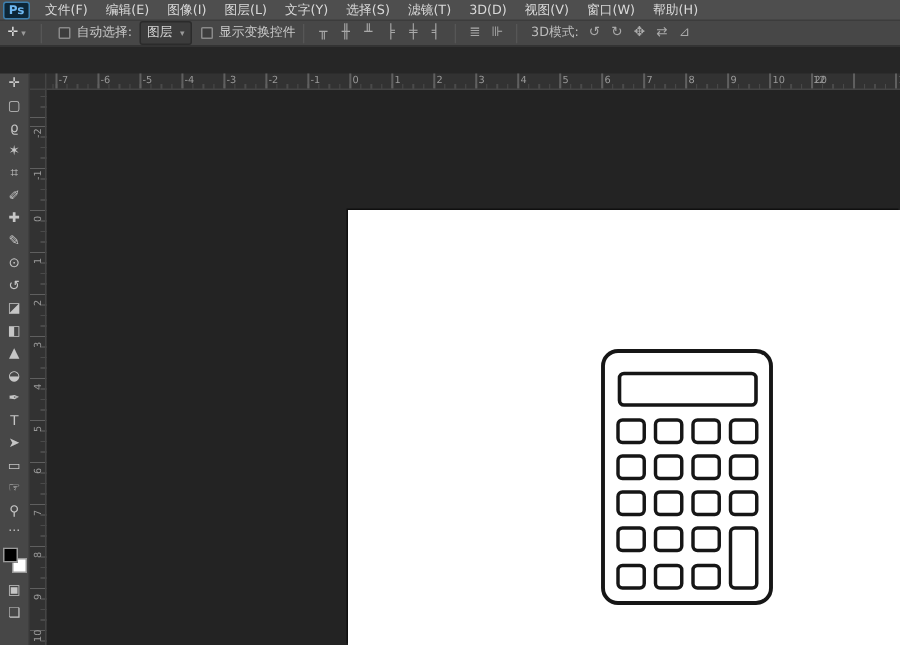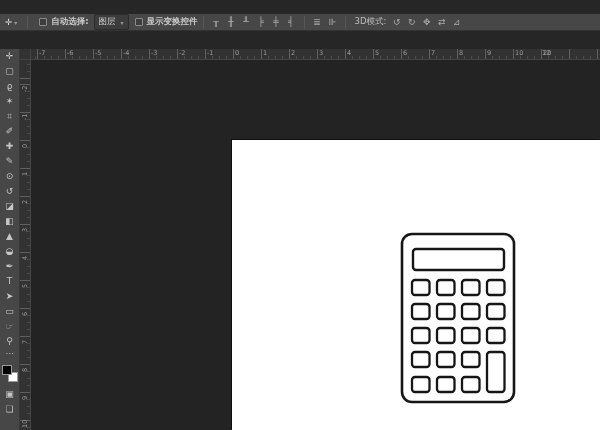--- a/index.html
+++ b/index.html
@@ -27,21 +27,21 @@
     background:#474747; border-bottom:1px solid #333;
     display:flex; align-items:center; font-size:8.5px; color:#c9c9c9;
   }
   .tool-preset { display:flex; align-items:center; gap:2px; padding:0 5px; color:#dcdcdc; }
   .tool-preset .caret { font-size:6px; color:#9a9a9a; }
   .vsep { width:1px; height:13px; background:#3a3a3a; border-right:1px solid #565656; margin:0 5px; }
   .checkbox {
     width:8px; height:8px; background:#3d3d3d; border:1px solid #8a8a8a;
     border-radius:1px; margin:0 4px 0 6px; flex:0 0 auto;
   }
-  .opt-label { white-space:nowrap;font-weight:bold; }
+  .opt-label { white-space:nowrap; }
   .dropdown {
     margin-left:5px; background:#3c3c3c; border:1px solid #2b2b2b;
     border-radius:2px; padding:1px 4px; display:flex; align-items:center; gap:5px;
     color:#d5d5d5;
     text-align:center;
   }
   .dropdown .caret { font-size:6px; color:#9a9a9a; }
   .iconbtn {
     width:13px; text-align:center; color:#a9a9a9; font-size:9px; line-height:15px;
     margin:0 1px; flex:0 0 auto;
@@ -111,20 +111,36 @@
     position:absolute; left:232px; top:140px; width:368px; height:290px;
     background:#ffffff; box-shadow:-1px -1px 0 rgba(0,0,0,.55); z-index:2;
   }
   .canvas svg { display:block; }
 </style>
 </head>
 <body>
 
 <div id="app">
 
+  <div class="menubar">
+    <div class="ps-logo">Ps</div>
+    <div id="menu-items" style="display:flex;">
+        <div class="menu-item">文件(F)</div>
+        <div class="menu-item">编辑(E)</div>
+        <div class="menu-item">图像(I)</div>
+        <div class="menu-item">图层(L)</div>
+        <div class="menu-item">文字(Y)</div>
+        <div class="menu-item">选择(S)</div>
+        <div class="menu-item">滤镜(T)</div>
+        <div class="menu-item">3D(D)</div>
+        <div class="menu-item">视图(V)</div>
+        <div class="menu-item">窗口(W)</div>
+        <div class="menu-item">帮助(H)</div>
+      </div>
+  </div>
 
   <div class="optionsbar">
     <div class="tool-preset">
       <span>✛</span>
       <span class="caret">▾</span>
     </div>
     <div class="vsep"></div>
     <div class="checkbox"></div>
     <span class="opt-label">自动选择:</span>
     <div class="dropdown">

